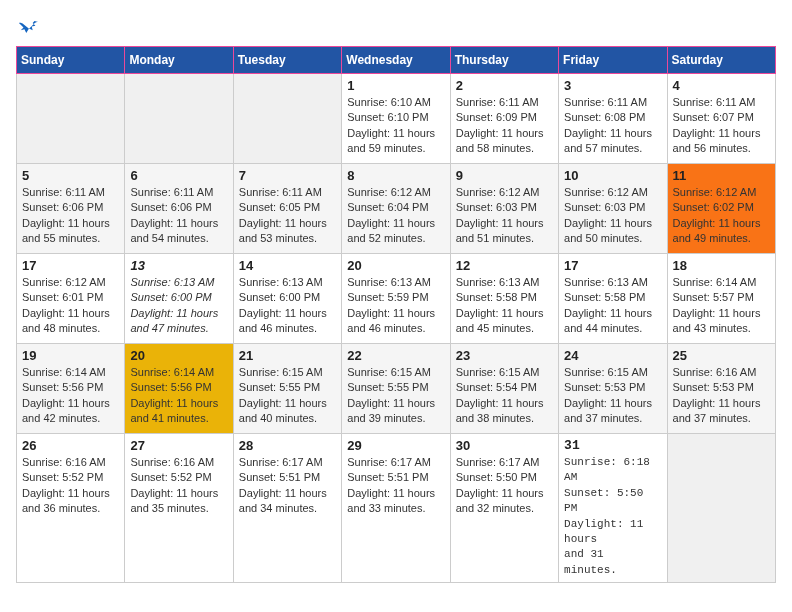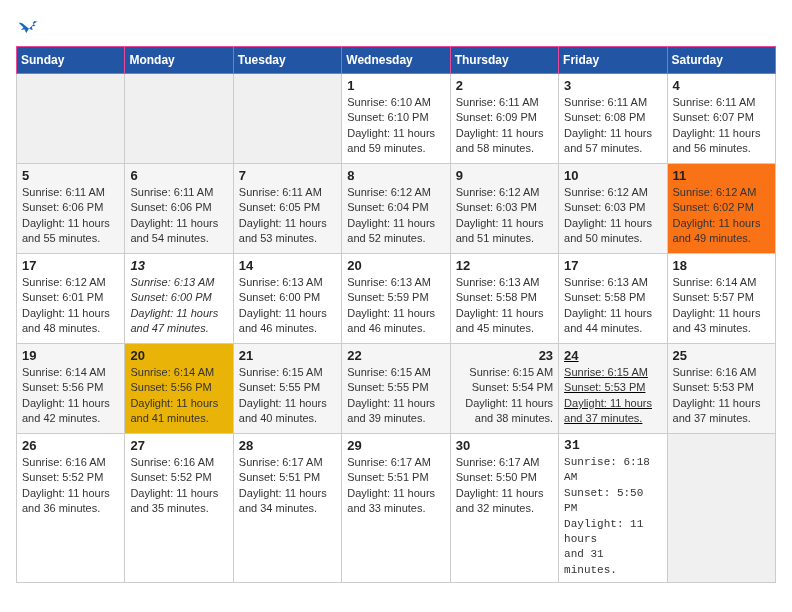--- a/index.html
+++ b/index.html
@@ -284,28 +284,28 @@
 Daylight: 11 hours
 and 40 minutes.</div>
         </td>
         <td style="background: rgb(245, 245, 245);">
           <span class="day-number">22</span>
           <div class="day-info" style="white-space: pre-line;">Sunrise: 6:15 AM
 Sunset: 5:55 PM
 Daylight: 11 hours
 and 39 minutes.</div>
         </td>
-        <td style="background: rgb(245, 245, 245); text-align: right;">
+        <td style="background: rgb(245, 245, 245);">
           <span class="day-number">23</span>
           <div class="day-info" style="white-space: pre-line;">Sunrise: 6:15 AM
 Sunset: 5:54 PM
 Daylight: 11 hours
 and 38 minutes.</div>
         </td>
-        <td style="background: rgb(245, 245, 245); text-decoration: underline;">
+        <td style="background: rgb(245, 245, 245);">
           <span class="day-number">24</span>
           <div class="day-info" style="white-space: pre-line;">Sunrise: 6:15 AM
 Sunset: 5:53 PM
 Daylight: 11 hours
 and 37 minutes.</div>
         </td>
         <td style="background: rgb(245, 245, 245);">
           <span class="day-number">25</span>
           <div class="day-info" style="white-space: pre-line;">Sunrise: 6:16 AM
 Sunset: 5:53 PM

